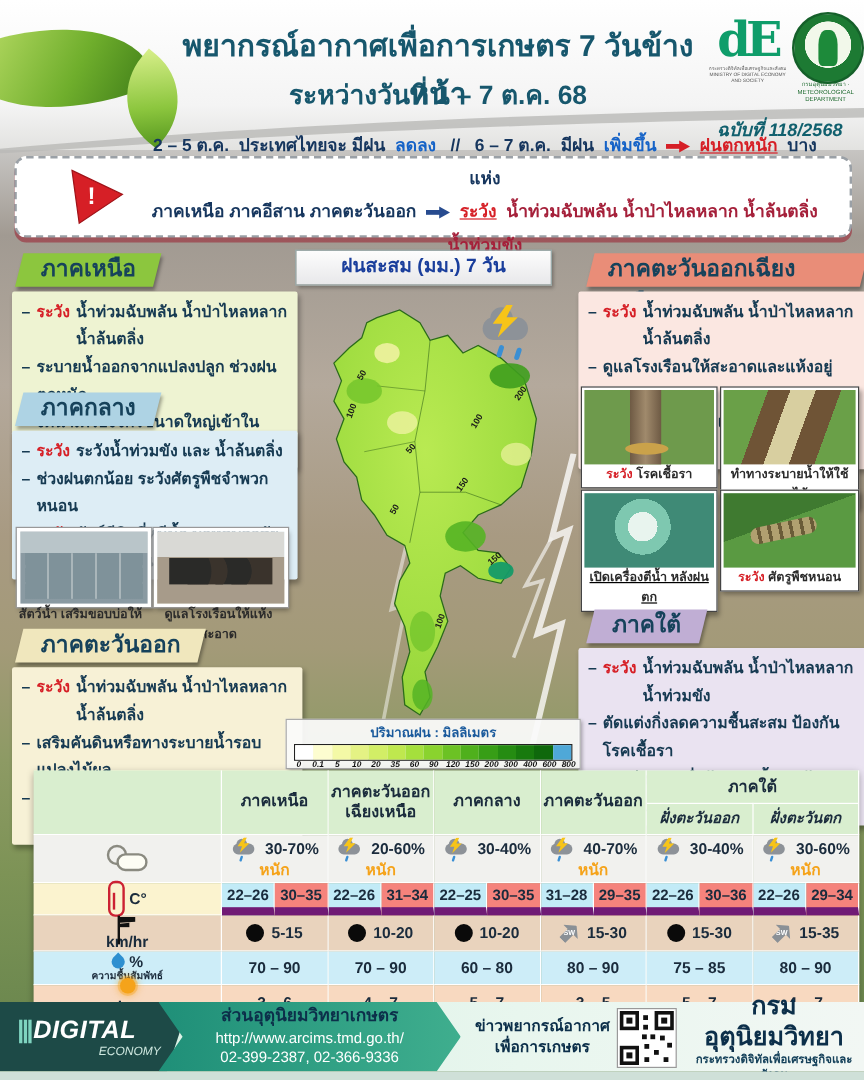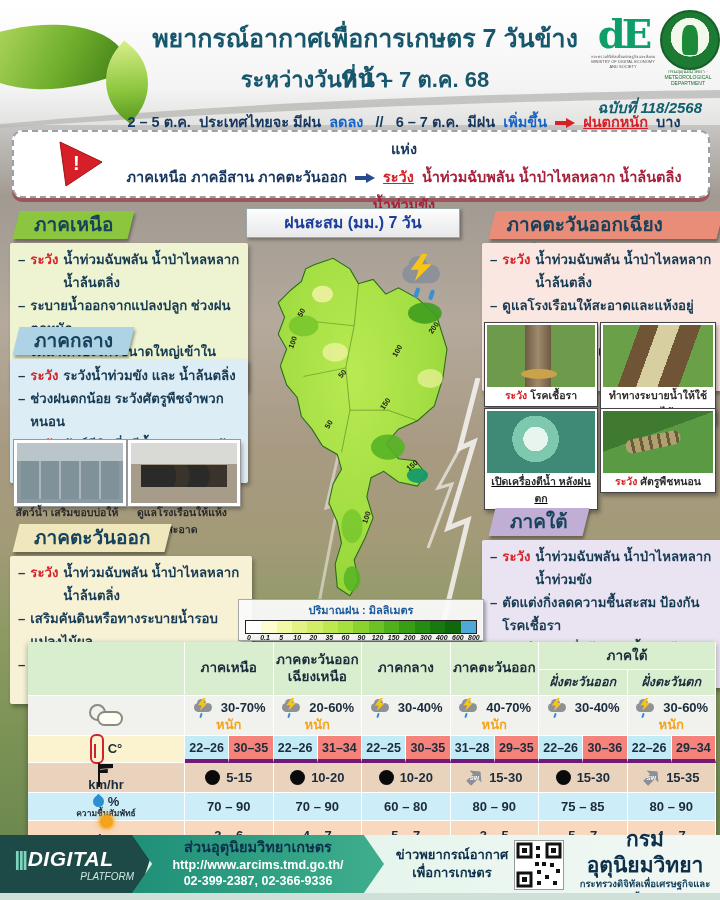--- a/index.html
+++ b/index.html
@@ -102,21 +102,21 @@
   .south-wrap{width:177px;display:flex;flex-direction:column;border-right:1px solid #fff;
     border-bottom:1px solid #fff;box-sizing:border-box;background:#d9eecf;}
   .south-top{flex:1;display:flex;align-items:center;justify-content:center;font-size:13.5px;}
   .south-sub{display:flex;flex:1;font-style:italic;}
   .south-sub div{flex:1;display:flex;align-items:center;justify-content:center;font-size:12.5px;border-top:1px solid #fff;}
   .south-sub div:first-child{border-right:1px solid #fff;}
   .rain-row .tcell{background:#f1f1ee;flex-direction:column;font-size:13px;line-height:1.2;padding:2px 0;}
   .rain-top{display:flex;align-items:center;gap:5px;}
   .heavy{color:#f5a31a;font-size:13px;min-height:15px;}
   .temp-row .half{width:44.25px;display:flex;align-items:center;justify-content:center;
-    font-size:12.5px;border-right:1px solid #fff;border-bottom:4px solid #701a75;box-sizing:border-box;}
+    font-size:12.5px;border-right:1px solid #fff;border-bottom:7px solid #701a75;box-sizing:border-box;}
   .tmin{background:#c2ebf7;} .tmax{background:#f5837c;}
   .wind-row .tcell{background:#e9d3bd;font-size:13px;gap:6px;}
   .hum-row .tcell{background:#cdedf8;font-size:13px;}
   .sun-row .tcell{background:#f8d9c0;font-size:13px;}
   .unit{font-size:13px;} .unit-sub{font-size:8.5px;}
 
   .wind-icon{display:inline-block;}
   .wind-icon.var{width:15px;height:15px;border-radius:50%;background:#0a0a0a;}
   .wind-icon.sw{width:17px;height:17px;background:#8a9096;transform:rotate(45deg);
     clip-path:polygon(50% 0,100% 42%,70% 42%,70% 100%,30% 100%,30% 42%,0 42%);
@@ -152,21 +152,21 @@
     display:flex;flex-direction:column;justify-content:center;padding-left:14px;box-sizing:border-box;
     clip-path:polygon(0 0,100% 0,88% 100%,0 100%);}
   .f-digital{color:#fff;font-size:21px;font-weight:bold;font-style:italic;letter-spacing:.5px;}
   .f-digital .bars{color:#7fd4c0;letter-spacing:-2px;margin-right:2px;}
   .f-platform{color:#cfe8e0;font-size:10px;font-style:italic;text-align:right;margin-right:24px;}
   .f-chev{position:absolute;left:132px;top:0;width:252px;height:58px;
     background:linear-gradient(90deg,#1f8f78,#3fae8e);
     clip-path:polygon(0 0,92% 0,100% 50%,92% 100%,0 100%,8% 50%);
     display:flex;flex-direction:column;align-items:center;justify-content:center;line-height:1.3;}
   .f-dept{color:#0c2f4a;font-size:14.5px;font-weight:bold;}
-  .f-url,.f-phone{color:#ffffff;font-size:12.5px;font-weight:bold;}
+  .f-url,.f-phone{color:#ffffff;font-size:12.5px;font-weight:normal;}
   .f-news{position:absolute;left:392px;top:0;width:120px;height:58px;display:flex;
     flex-direction:column;align-items:center;justify-content:center;line-height:1.35;
     color:#0c2f4a;font-size:13px;font-weight:bold;text-align:center;}
   .f-qr{position:absolute;left:514px;top:5px;width:48px;height:48px;background:#fff;border:1px solid #999;}
   .f-right{position:absolute;left:570px;top:0;width:150px;height:58px;display:flex;
     flex-direction:column;align-items:center;justify-content:center;line-height:1.25;text-align:center;}
   .f-org{color:#0c2f4a;font-size:21px;font-weight:bold;}
   .f-min{color:#16425b;font-size:9.5px;font-weight:bold;}
   .f-bottom{position:absolute;left:0;top:893px;width:720px;height:7px;background:#cfe0d8;}
 
@@ -630,21 +630,21 @@
     <div class="tcell colc">5 – 7</div>
     <div class="tcell colc">3 – 5</div>
     <div class="tcell colc">5 – 7</div>
     <div class="tcell colc">4 – 7</div>
   </div>
 </div>
 
 <div class="footer">
   <div class="f-left">
     <div class="f-digital"><span class="bars">|||</span><span>DIGITAL</span></div>
-    <div class="f-platform">PLATFORM</div>
+    <div class="f-platform">ECONOMY</div>
   </div>
   <div class="f-chev">
     <div class="f-dept">ส่วนอุตุนิยมวิทยาเกษตร</div>
     <div class="f-url">http://www.arcims.tmd.go.th/</div>
     <div class="f-phone">02-399-2387, 02-366-9336</div>
   </div>
   <div class="f-news">
     <div>ข่าวพยากรณ์อากาศ</div>
     <div>เพื่อการเกษตร</div>
   </div>

